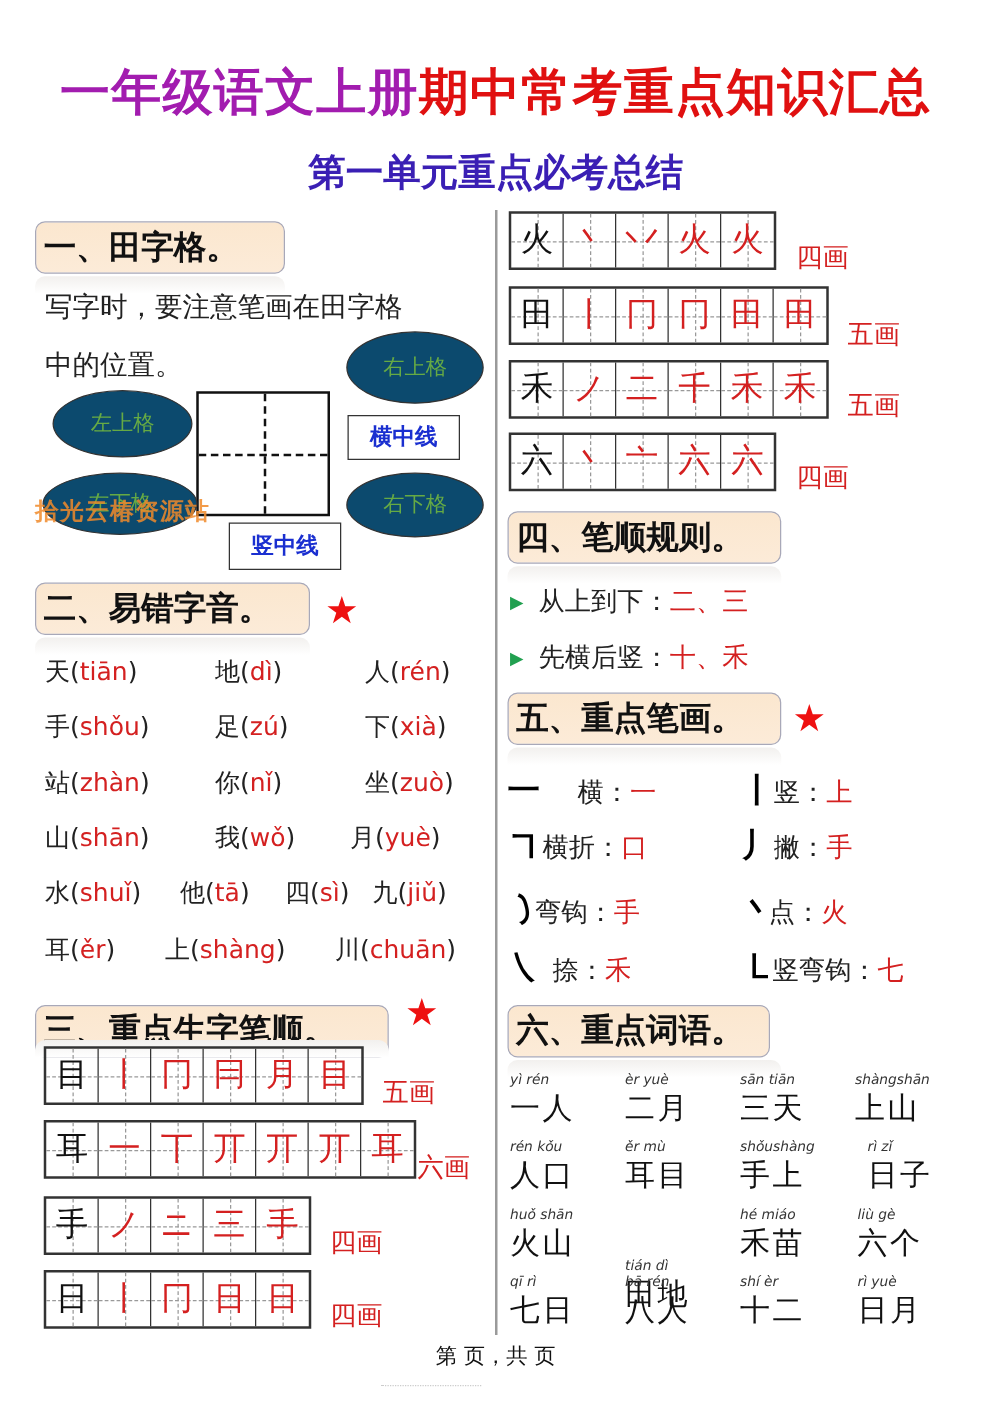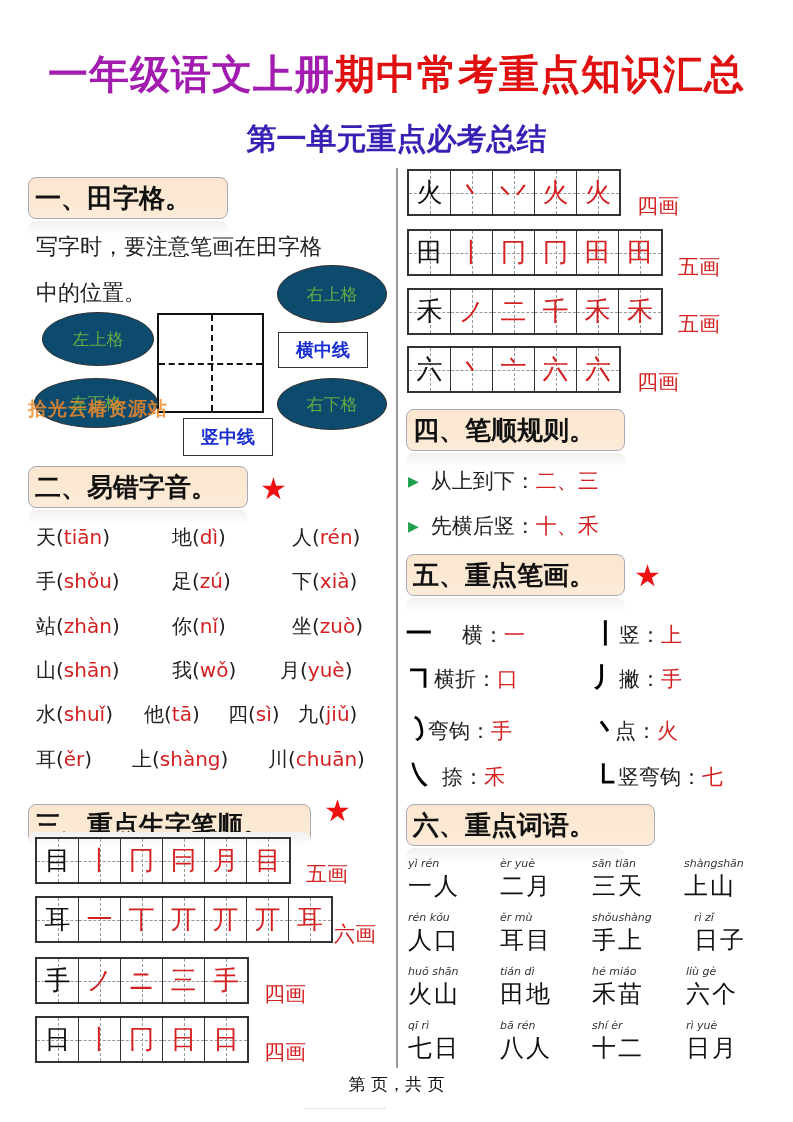--- a/index.html
+++ b/index.html
@@ -216,21 +216,21 @@
 
 <div class="stroke" style="left:406px;top:618px;"><span class="glyph" style="width:56px;">一</span><span>横：</span><span class="ex">一</span></div>
 <div class="stroke" style="left:593px;top:618px;"><span class="glyph" style="width:26px;">丨</span><span>竖：</span><span class="ex">上</span></div>
 <div class="stroke" style="left:406px;top:662px;"><span class="glyph" style="width:28px;">㇕</span><span>横折：</span><span class="ex">口</span></div>
 <div class="stroke" style="left:593px;top:662px;"><span class="glyph" style="width:26px;">丿</span><span>撇：</span><span class="ex">手</span></div>
 <div class="stroke" style="left:406px;top:714px;"><span class="glyph" style="width:22px;">㇁</span><span>弯钩：</span><span class="ex">手</span></div>
 <div class="stroke" style="left:593px;top:714px;"><span class="glyph" style="width:22px;">丶</span><span>点：</span><span class="ex">火</span></div>
 <div class="stroke" style="left:406px;top:760px;"><span class="glyph" style="width:36px;">㇏</span><span>捺：</span><span class="ex">禾</span></div>
 <div class="stroke" style="left:596px;top:760px;"><span class="glyph" style="width:22px;">㇄</span><span>竖弯钩：</span><span class="ex">七</span></div>
 
-<div class="sec-head" style="left:406px;top:804px;width:249px;">六、重点词语。</div>
+<div class="sec-head" style="left:406px;top:804px;width:210px;">六、重点词语。</div>
 <div class="sec-shadow" style="left:406px;top:848px;width:219px;"></div>
 
 <div class="word" style="left:408px;top:857px;">
     <div class="wpy">yì  rén</div>
     <div class="whan">一人</div>
   </div>
 <div class="word" style="left:500px;top:857px;">
     <div class="wpy">èr  yuè</div>
     <div class="whan">二月</div>
   </div>
@@ -257,21 +257,21 @@
   </div>
 <div class="word" style="left:694px;top:911px;">
     <div class="wpy">rì  zǐ</div>
     <div class="whan">日子</div>
   </div>
 
 <div class="word" style="left:408px;top:965px;">
     <div class="wpy">huǒ shān</div>
     <div class="whan">火山</div>
   </div>
-<div class="word" style="left:500px;top:965px;">
+<div class="word" style="left:500px;top:1006px;">
     <div class="wpy">tián  dì</div>
     <div class="whan">田地</div>
   </div>
 <div class="word" style="left:592px;top:965px;">
     <div class="wpy">hé  miáo</div>
     <div class="whan">禾苗</div>
   </div>
 <div class="word" style="left:686px;top:965px;">
     <div class="wpy">liù  gè</div>
     <div class="whan">六个</div>

